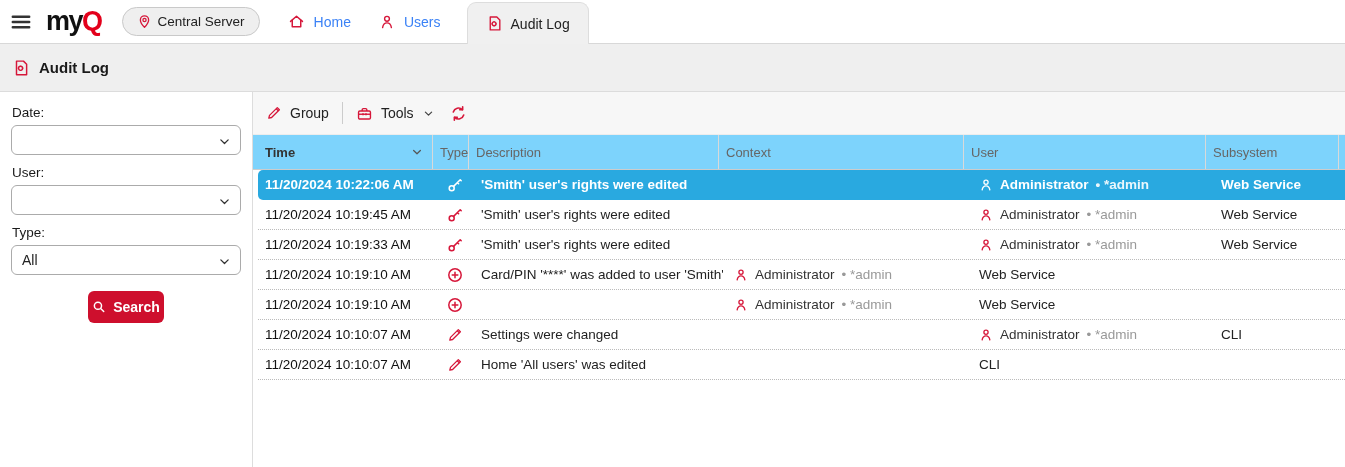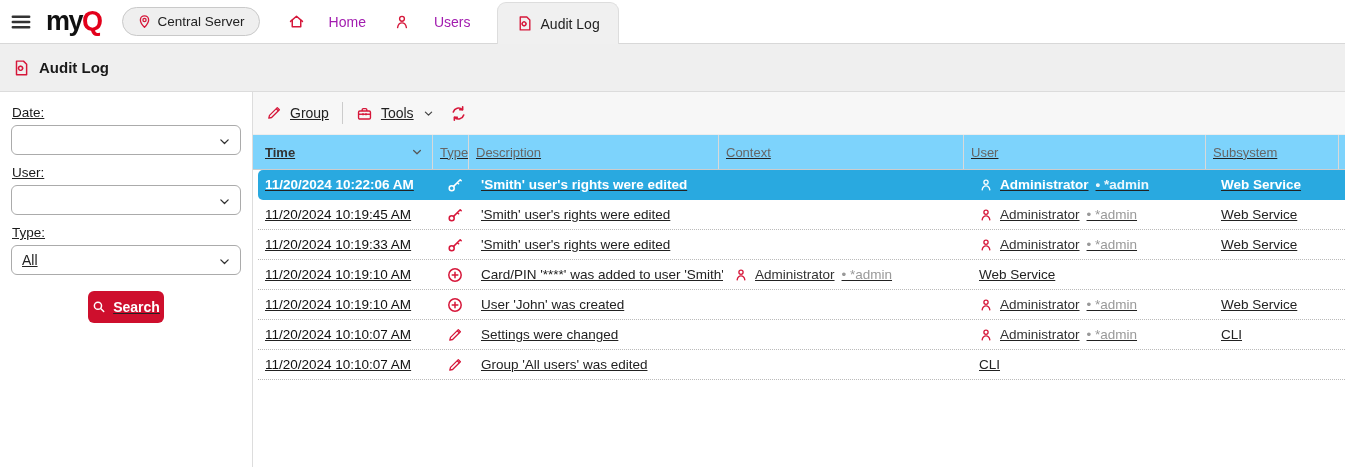--- a/index.html
+++ b/index.html
@@ -19,37 +19,37 @@
   .topbar{height:44px;background:#fff;border-bottom:1px solid #d8d8d8;
     display:flex;align-items:center;position:relative;}
   .hamburger{margin-left:10px;color:#333;cursor:pointer;}
   .logo{margin-left:14px;font-weight:800;font-size:27px;letter-spacing:-1.5px;line-height:1;cursor:pointer;}
   .logo .my{color:#111;}
   .logo .q{color:var(--logo-red);}
   .server-pill{margin-left:20px;display:flex;align-items:center;gap:6px;
     background:#efefef;border:1px solid #c9c9c9;border-radius:16px;
     padding:6px 14px;font-size:13.5px;color:#222;cursor:pointer;}
   .server-pill .icon{color:var(--red);}
-  .nav-item{display:flex;align-items:center;gap:24px;color:#a21caf;font-size:14px;
+  .nav-item{display:flex;align-items:center;gap:9px;color:#3b82f6;font-size:14px;
     margin-left:28px;cursor:pointer;}
   .nav-item .icon{color:var(--red);}
   .tab-active{align-self:flex-end;height:42px;margin-bottom:-1px;margin-left:26px;
     display:flex;align-items:center;gap:8px;padding:0 18px;
     background:#f0f0f0;border:1px solid #ddd;border-bottom:none;
     border-radius:9px 9px 0 0;z-index:2;color:#222;font-size:14px;cursor:pointer;}
   .tab-active .icon{color:var(--red);}
 
   
   .page-header{height:48px;background:#efefef;border-bottom:1px solid #dcdcdc;
     display:flex;align-items:center;gap:9px;padding-left:12px;}
   .page-header .icon{color:var(--red);}
   .page-title{font-size:15px;font-weight:bold;color:#1a1a1a;}
 
   
-  .content{display:flex;height:375px;text-decoration:underline;}
+  .content{display:flex;height:375px;}
   .sidebar{width:253px;min-width:253px;border-right:1px solid #ddd;background:#fff;
     padding:9px 11px;}
   .filter-label{font-size:13.5px;color:#1a1a1a;margin:10px 0 5px 1px;}
   .filter-label:first-child{margin-top:4px;}
   .select{height:30px;width:100%;background:#fff;border:1px solid #ababab;
     border-radius:6px;display:flex;align-items:center;padding:0 28px 0 10px;
     font-size:14px;color:#222;position:relative;cursor:pointer;}
   .select .chev{position:absolute;right:9px;top:9px;color:#333;}
   .search-btn{margin:16px auto 0;display:flex;align-items:center;gap:7px;
     background:var(--btn-red);color:#fff;border:none;border-radius:6px;
@@ -362,21 +362,20 @@
     <div class="cell"></div>
   </div>
         <div class="row grid-cols">
     <div class="cell c-time">11/20/2024 10:19:10 AM</div>
     <div class="cell c-type">
             <svg width="16" height="16" viewBox="0 0 16 16" fill="none" stroke="currentColor" stroke-width="1.5" stroke-linecap="round">
               <circle cx="8" cy="8" r="6.2"></circle>
               <path d="M8 5.2v5.6M5.2 8h5.6"></path>
             </svg>
           </div>
-    <div class="cell c-desc">User 'John' was created</div>
     <div class="cell c-ctx"></div>
     <div class="cell c-user">
       <span class="uicon">
               <svg width="14" height="14" viewBox="0 0 16 16" fill="none" stroke="currentColor" stroke-width="1.5" stroke-linecap="round">
                 <circle cx="8" cy="4.8" r="2.4"></circle>
                 <path d="M3.6 13.6c.5-3.1 2.3-4.7 4.4-4.7s3.9 1.6 4.4 4.7"></path>
               </svg>
             </span>
       <span>Administrator</span>
       <span class="detail">• *admin</span>
@@ -408,21 +407,21 @@
     <div class="cell"></div>
   </div>
         <div class="row grid-cols">
     <div class="cell c-time">11/20/2024 10:10:07 AM</div>
     <div class="cell c-type">
             <svg width="16" height="16" viewBox="0 0 16 16" fill="none" stroke="currentColor" stroke-width="1.3" stroke-linejoin="round">
               <path d="M2.8 13.2l.7-2.8 7.8-7.8 2.1 2.1-7.8 7.8-2.8.7z"></path>
               <path d="M10.2 3.7l2.1 2.1"></path>
             </svg>
           </div>
-    <div class="cell c-desc">Group 'All users' was edited</div>
+    <div class="cell c-desc">Home 'All users' was edited</div>
     <div class="cell c-ctx"></div>
     <div class="cell c-sub">CLI</div>
     <div class="cell"></div>
   </div>
       </div>
 
   </div>
 </div>
 
 </body></html>

